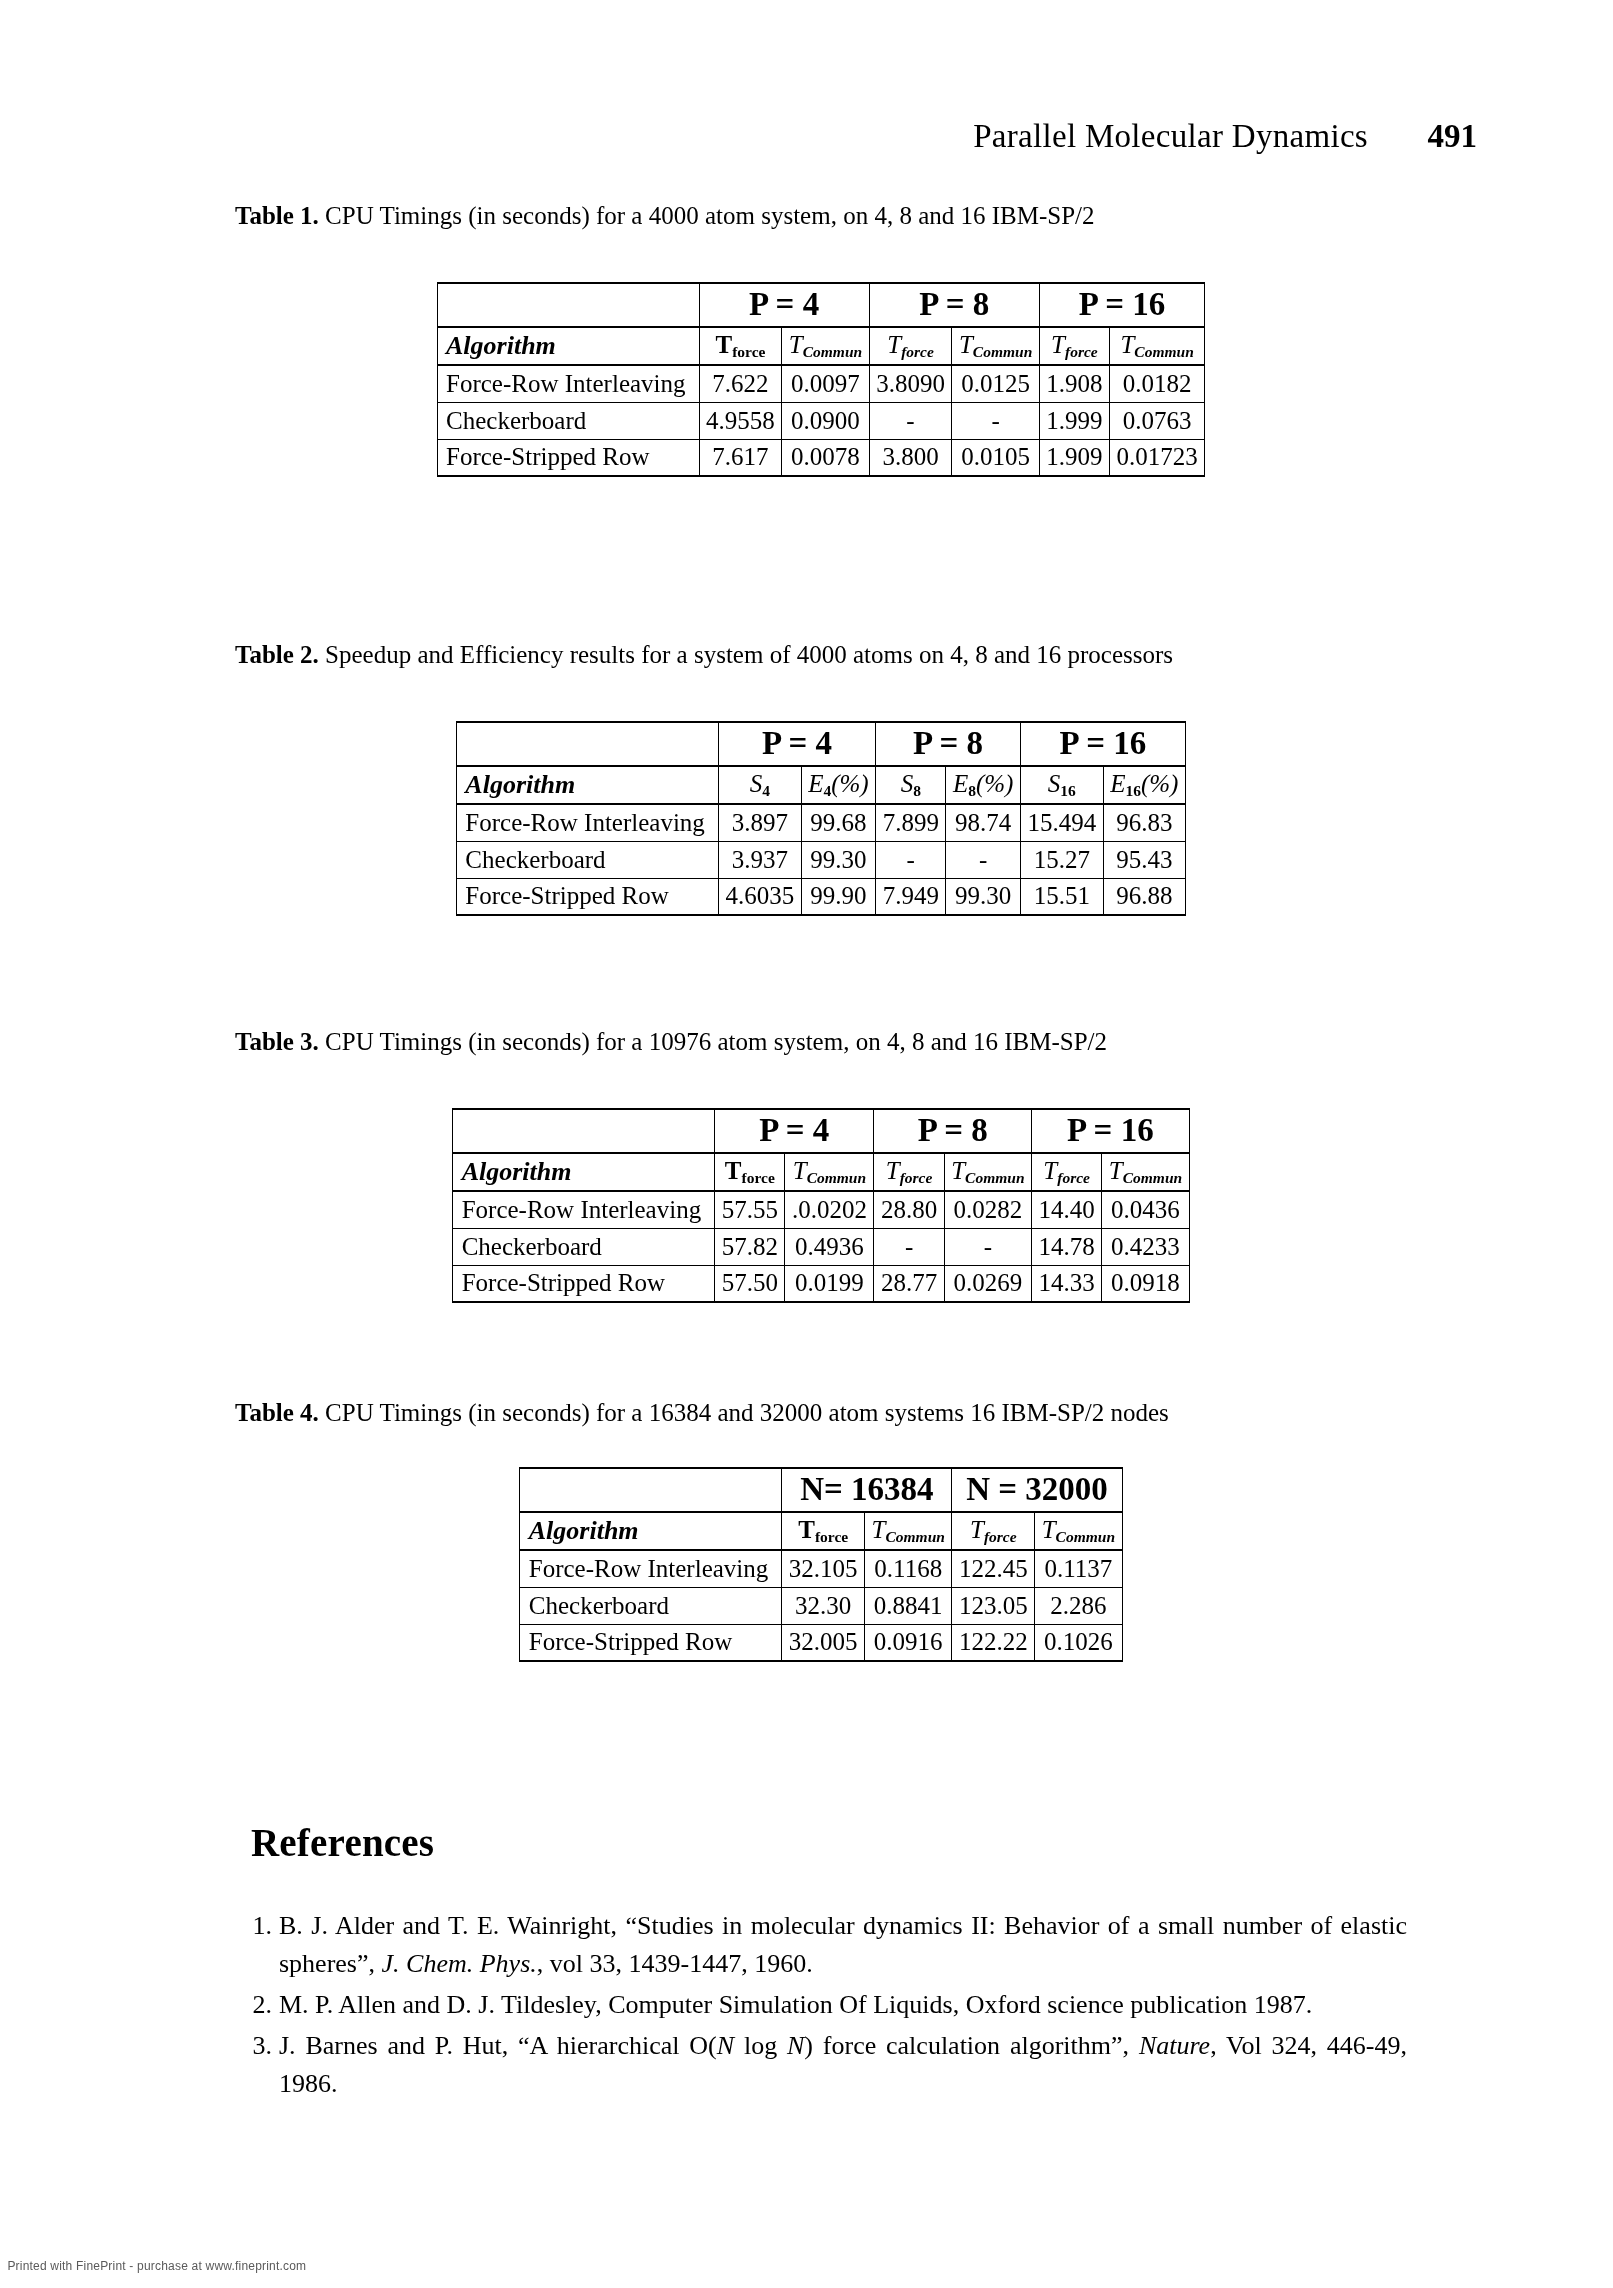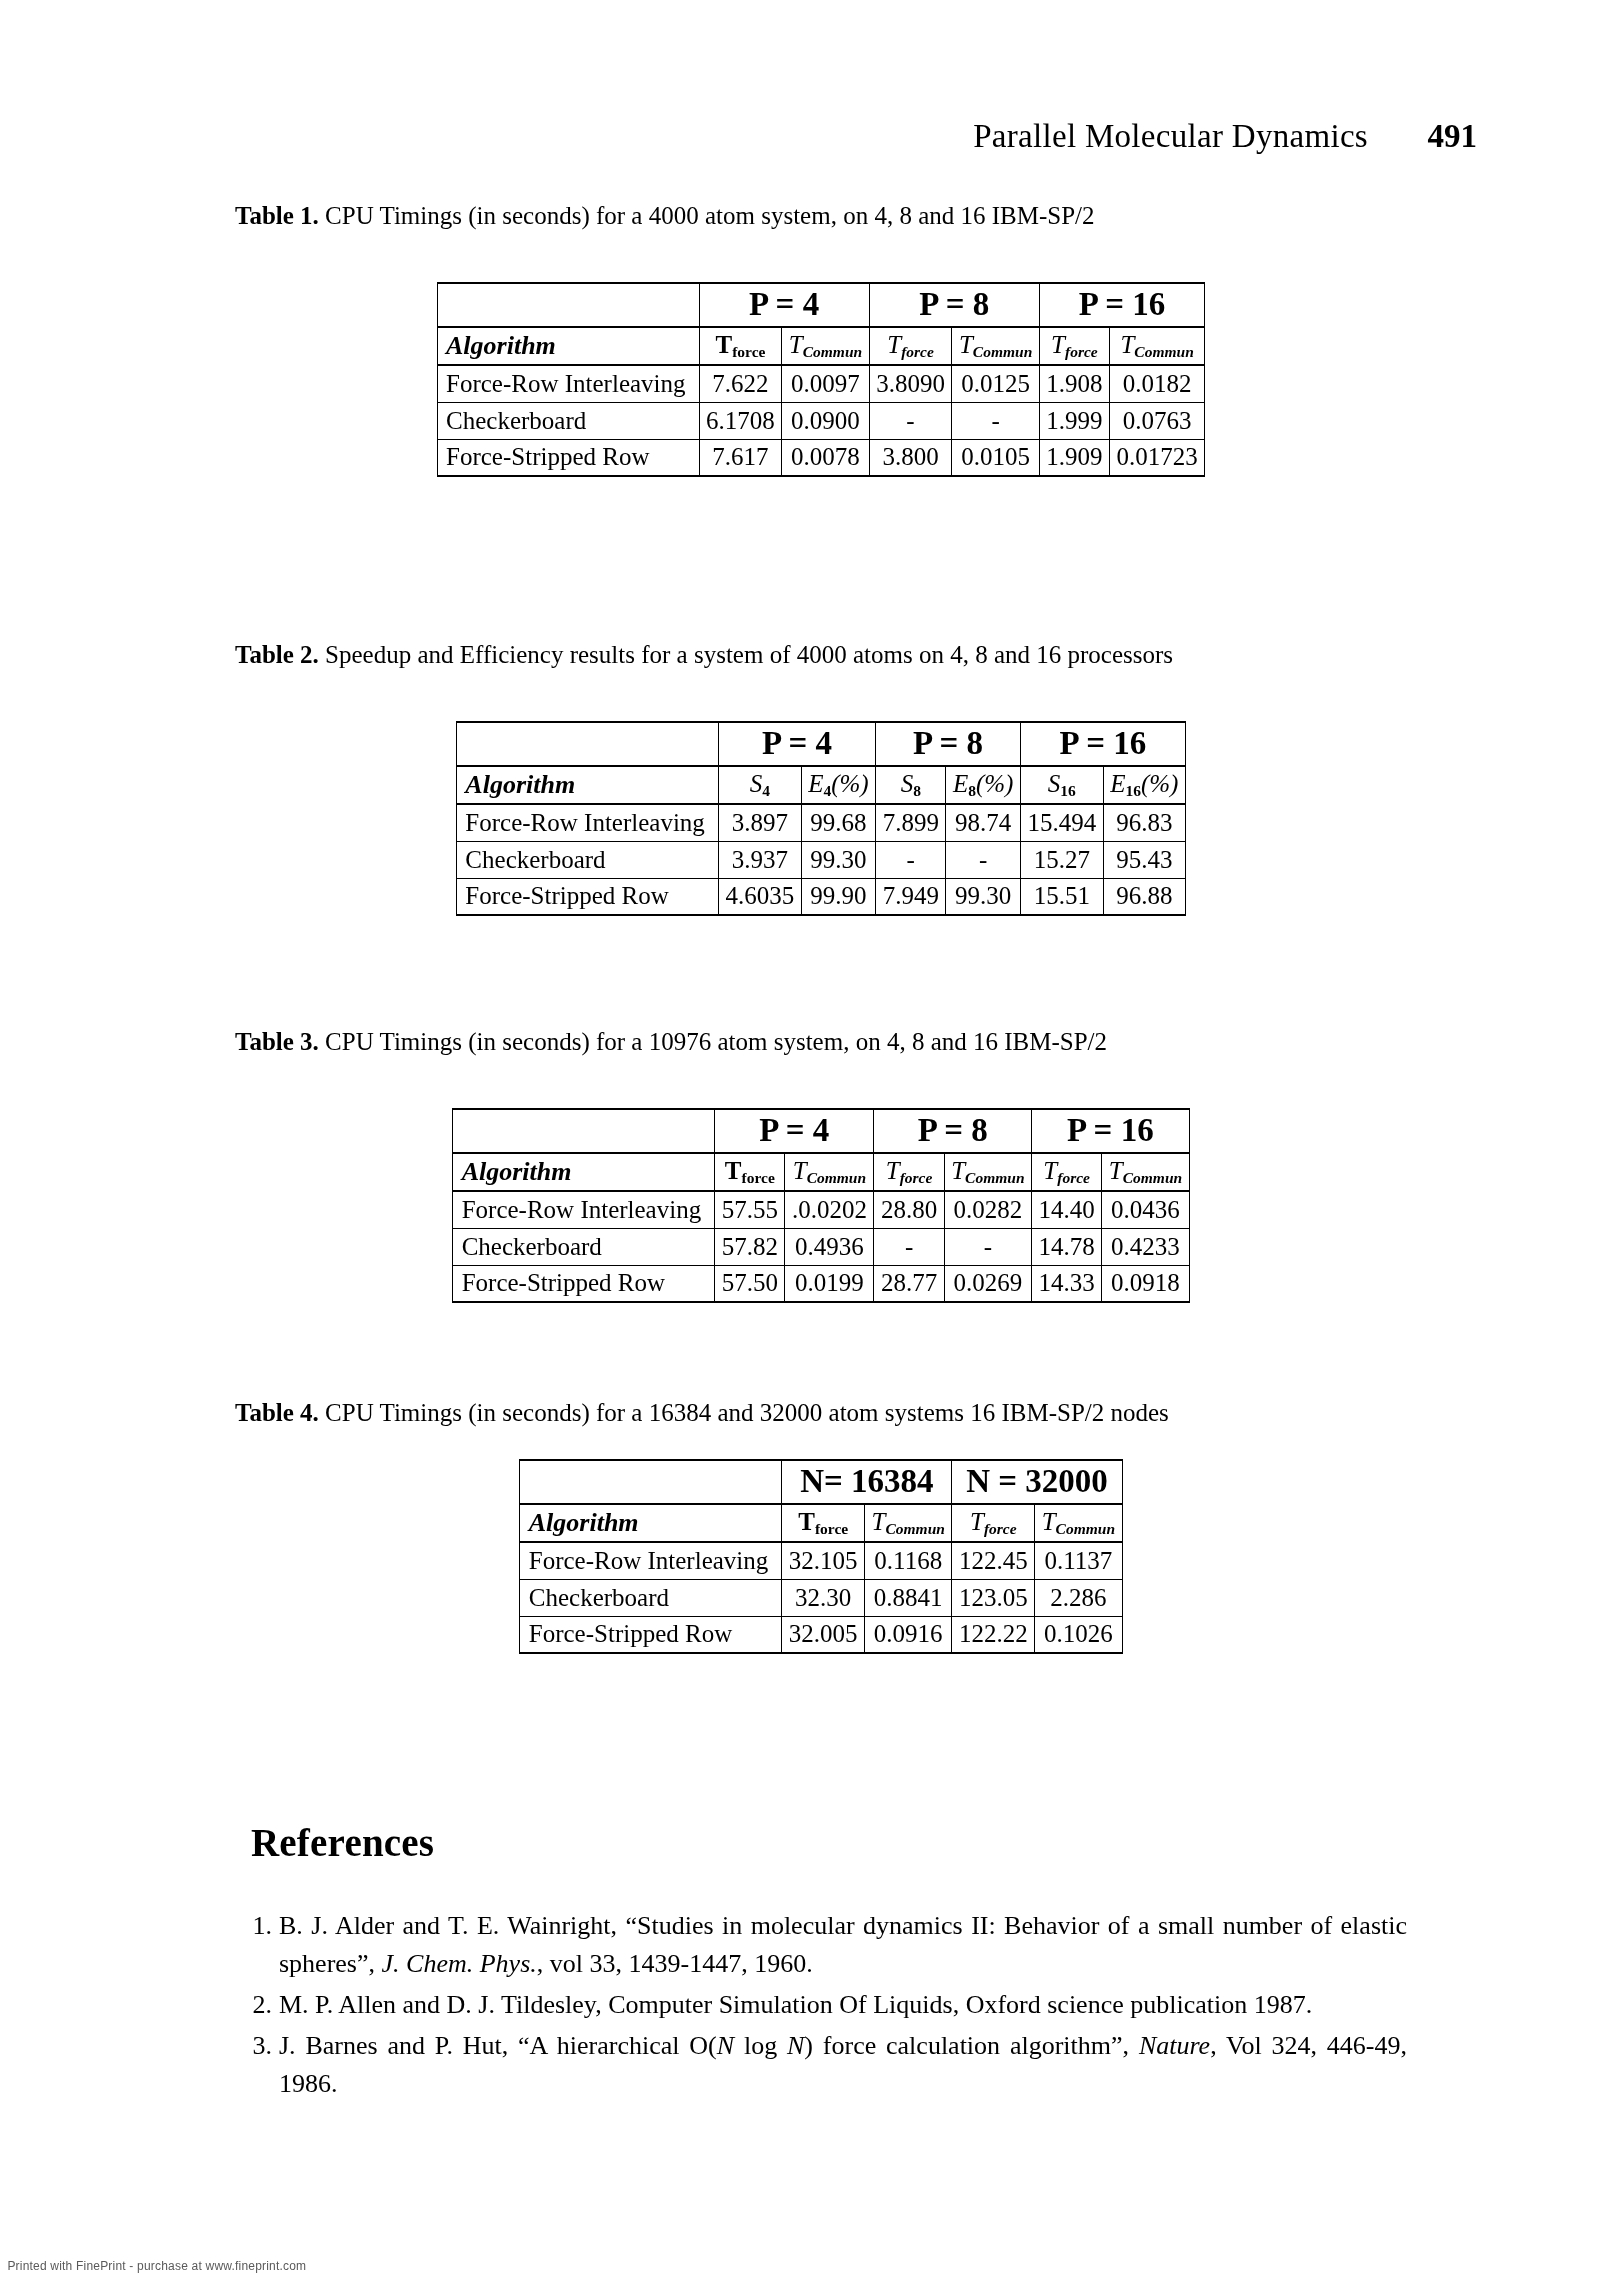--- a/index.html
+++ b/index.html
@@ -208,21 +208,21 @@
             <td class="algo">Force-Row Interleaving</td>
             <td>7.622</td>
             <td>0.0097</td>
             <td>3.8090</td>
             <td>0.0125</td>
             <td>1.908</td>
             <td>0.0182</td>
           </tr>
           <tr>
             <td class="algo">Checkerboard</td>
-            <td>6.1708</td>
+            <td>4.9558</td>
             <td>0.0900</td>
             <td>-</td>
             <td>-</td>
             <td>1.999</td>
             <td>0.0763</td>
           </tr>
           <tr class="last-row">
             <td class="algo">Force-Stripped Row</td>
             <td>7.617</td>
             <td>0.0078</td>
@@ -341,21 +341,21 @@
           </tr>
         </tbody>
       </table>
     </div>
   </div>
 
   <div class="content" style="top:1395px;">
     <p class="caption">
       <span class="cap-label">Table 4.</span><span> CPU Timings (in seconds) for a 16384 and 32000 atom systems 16 IBM-SP/2 nodes</span>
     </p>
-    <div class="tbl-wrap" style="margin-top:28px;align-items:flex-end;">
+    <div class="tbl-wrap" style="margin-top:36px;align-items:flex-end;">
       <table class="data">
         <tbody>
           <tr class="grp-head">
             <td class="blank"></td>
             <td colspan="2">N= 16384</td>
             <td colspan="2">N = 32000</td>
           </tr>
           <tr class="col-head">
             <td class="algo">Algorithm</td>
             <td><span class="msym-up">T</span><span class="sub-up">force</span></td>

